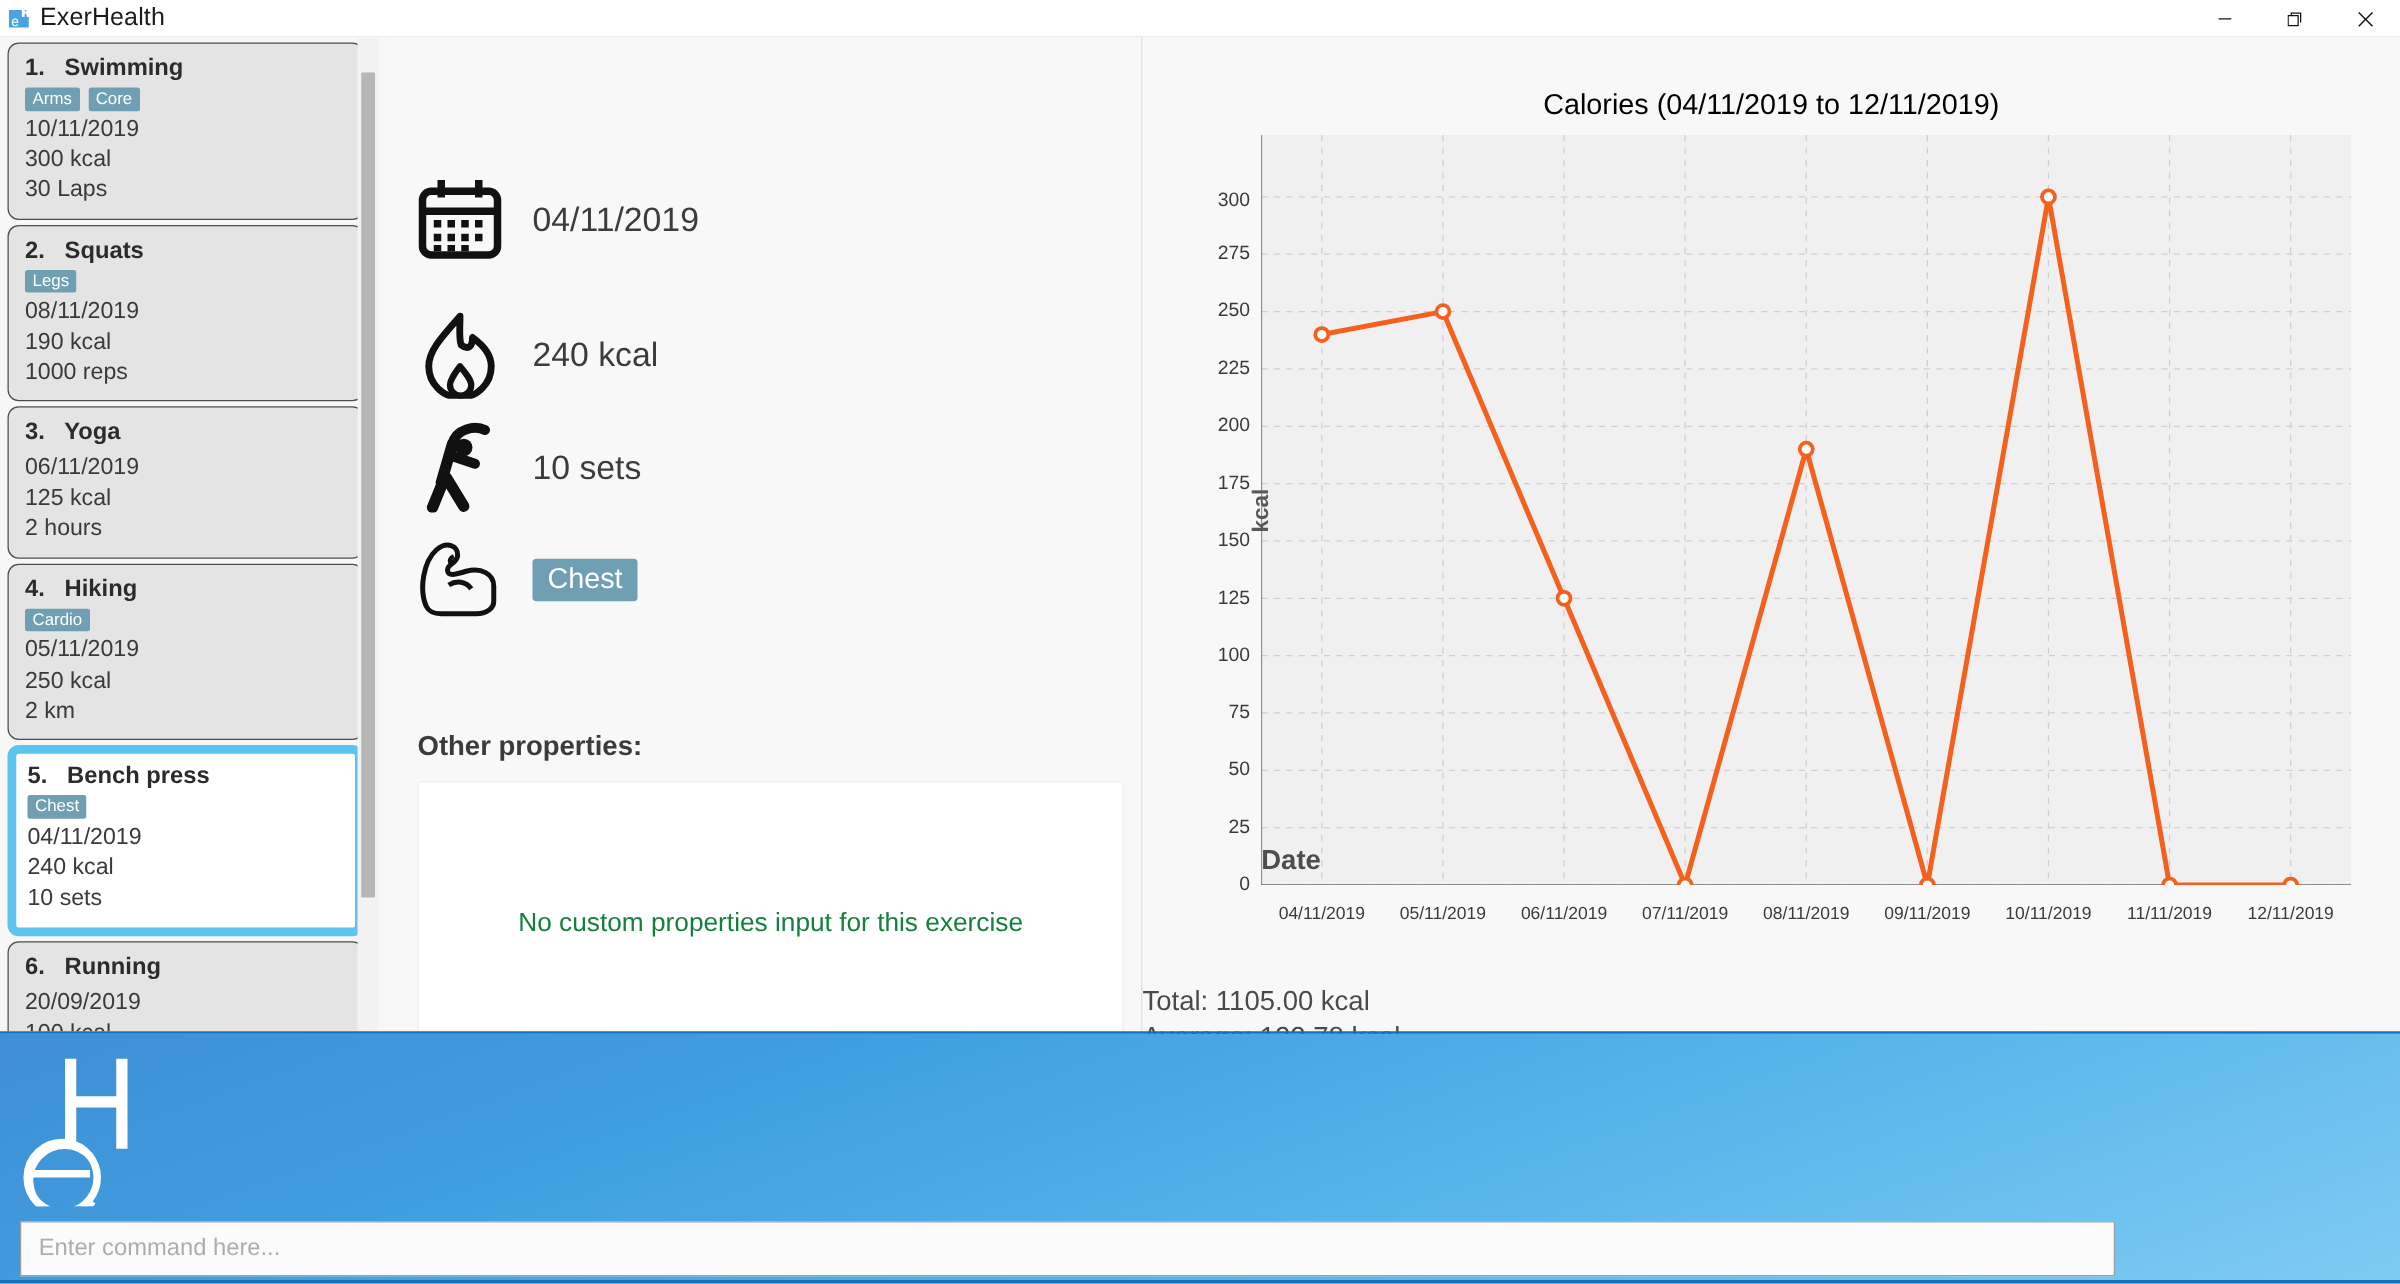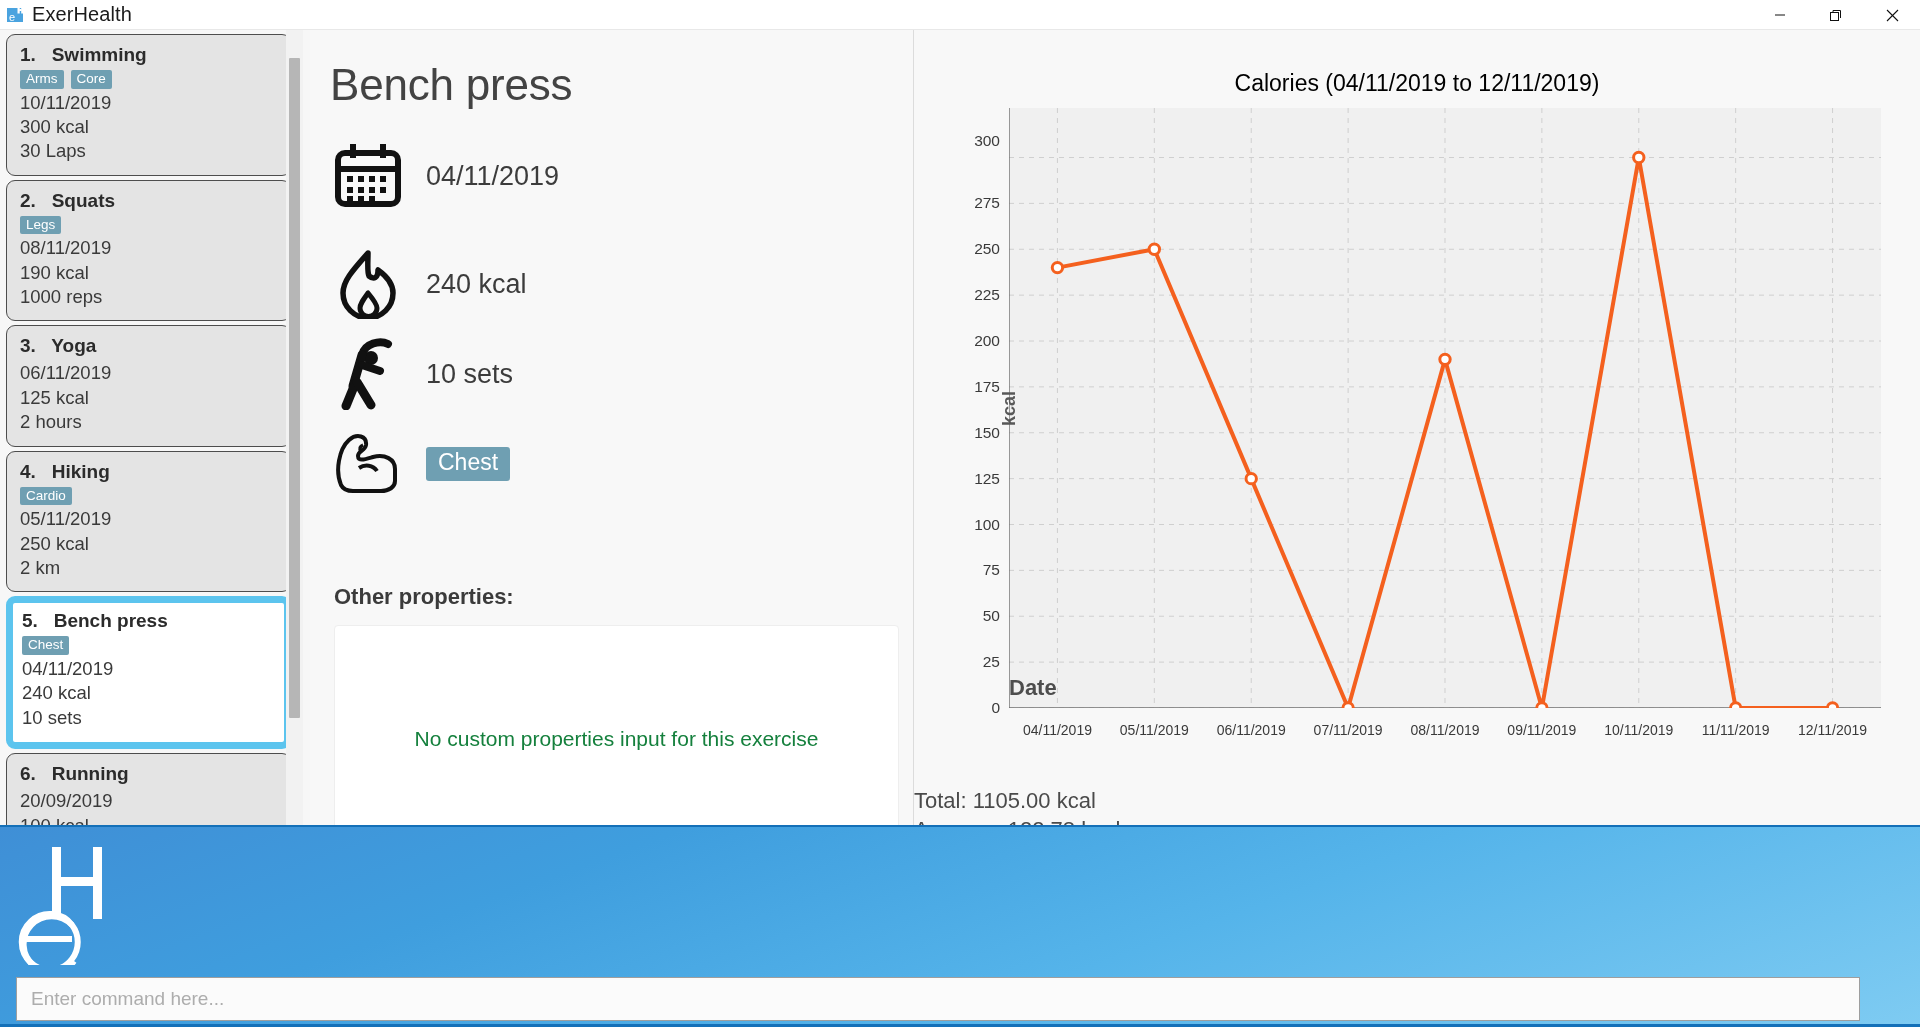--- a/index.html
+++ b/index.html
@@ -162,21 +162,21 @@
   #console-logo {
     position: absolute; left: 14px; top: 18px; width: 130px; height: 120px;
   }
   #log {
     position: absolute; left: 152px; top: 20px; width: 1750px; height: 110px;
     background: #bdbdbd; border: 1px solid #767676;
     padding: 12px 14px; font-size: 19px; color: #2a2a2a;
     overflow: hidden;
   }
   #cmd {
-    position: absolute; left: 16px; top: 150px; width: 1844px; height: 44px;
+    position: absolute; left: 16px; top: 150px; width: 1676px; height: 44px;
     background: #fbfbfb; border: 1px solid #9e9e9e;
     padding: 0 14px; font-size: 19px; color: #333;
     font-family: "Liberation Sans", sans-serif;
   }
   #cmd::placeholder { color: #adadad; }
 </style>
 </head>
 <body>
 
 <div id="app">
@@ -265,21 +265,20 @@
             <div class="card-line">20/09/2019</div>
             <div class="card-line">100 kcal</div>
           </div>
         </div>
       <div id="list-scrollbar">
         <div id="list-thumb"></div>
       </div>
     </div>
 
     <div id="detail">
-      <div id="detail-title">Bench press</div>
 
       <div class="prop-row" style="top:110px">
         <div class="prop-icon">
           <svg width="68" height="66" viewBox="0 0 68 66">
             <rect x="4" y="10" width="60" height="51" rx="7" fill="none" stroke="#111" stroke-width="6"></rect>
             <line x1="4" y1="26" x2="64" y2="26" stroke="#111" stroke-width="6"></line>
             <rect x="16" y="1" width="6" height="14" fill="#111"></rect>
             <rect x="46" y="1" width="6" height="14" fill="#111"></rect>
             <g fill="#111">
               <rect x="13" y="33" width="6" height="6"></rect>
@@ -461,21 +460,21 @@
           <div class="ytick" style="top: 508.254px;">50</div>
           <div class="ytick" style="top: 462.381px;">75</div>
           <div class="ytick" style="top: 416.508px;">100</div>
           <div class="ytick" style="top: 370.635px;">125</div>
           <div class="ytick" style="top: 324.762px;">150</div>
           <div class="ytick" style="top: 278.889px;">175</div>
           <div class="ytick" style="top: 233.016px;">200</div>
           <div class="ytick" style="top: 187.143px;">225</div>
           <div class="ytick" style="top: 141.27px;">250</div>
           <div class="ytick" style="top: 95.3968px;">275</div>
-          <div class="ytick" style="top: 33px;">300</div>
+          <div class="ytick" style="top: 53px;">300</div>
           <div class="xtick" style="left: 48.4444px;">04/11/2019</div>
           <div class="xtick" style="left: 145.333px;">05/11/2019</div>
           <div class="xtick" style="left: 242.222px;">06/11/2019</div>
           <div class="xtick" style="left: 339.111px;">07/11/2019</div>
           <div class="xtick" style="left: 436px;">08/11/2019</div>
           <div class="xtick" style="left: 532.889px;">09/11/2019</div>
           <div class="xtick" style="left: 629.778px;">10/11/2019</div>
           <div class="xtick" style="left: 726.667px;">11/11/2019</div>
           <div class="xtick" style="left: 823.556px;">12/11/2019</div>
         </div>

